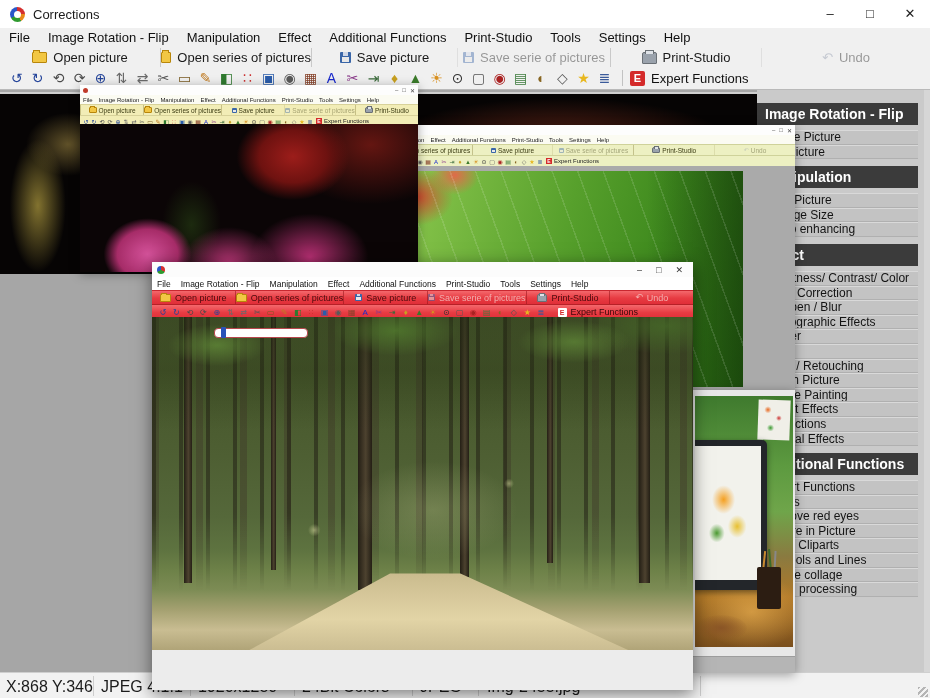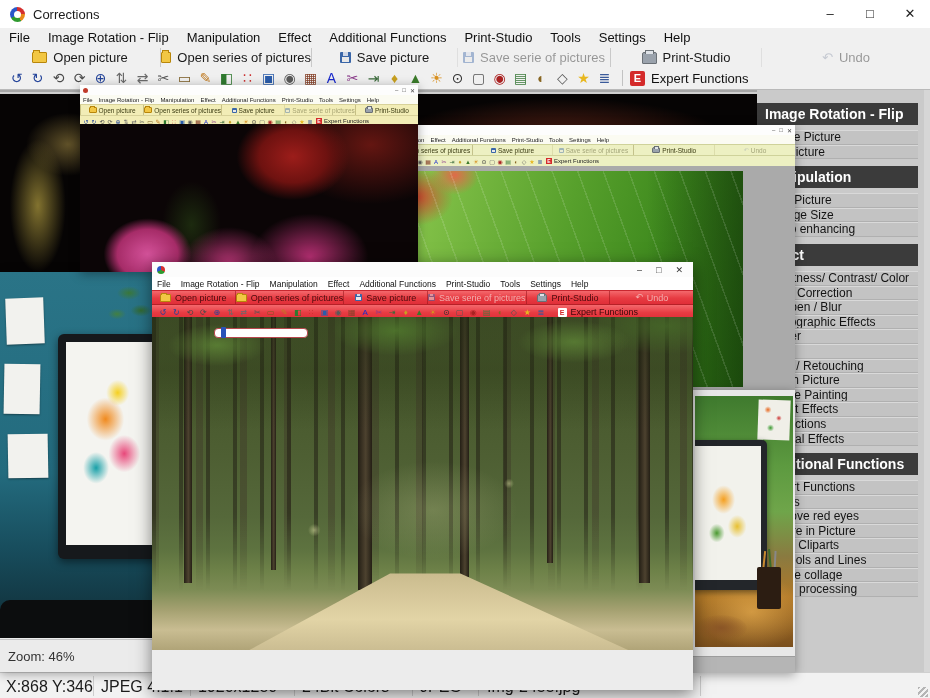--- a/index.html
+++ b/index.html
@@ -283,35 +283,20 @@
     <div class="ssep" style="left:412px;"></div>
     <span style="left:420px;">JPEG</span>
     <div class="ssep" style="left:478px;"></div>
     <span style="left:487px;">Img-2455.jpg</span>
     <div class="ssep" style="left:700px;"></div>
     <div class="grip"></div>
   </div>
 
   <div class="abs darkblur" style="left:0;top:92px;width:757px;height:180px;z-index:2;"></div>
 
-  <div class="abs cwin" style="left:0;top:272px;width:153px;height:400px;z-index:3;">
-    <div class="desk-photo-l" style="position:absolute;left:0;top:0;width:100%;height:366px;">
-      <div class="ld-plant"></div>
-      <div class="ld-paper" style="left:6px;top:26px;width:38px;height:46px;transform:rotate(-2deg);"></div>
-      <div class="ld-paper" style="left:4px;top:92px;width:36px;height:50px;transform:rotate(1deg);"></div>
-      <div class="ld-paper" style="left:8px;top:162px;width:40px;height:44px;transform:rotate(-1deg);"></div>
-      <div class="ld-monitor">
-        <div class="ld-screen"></div>
-      </div>
-      <div class="ld-desk"></div>
-    </div>
-    <div class="zoombar-l">
-      <span>Zoom: 46%</span>
-    </div>
-  </div>
 
   <div class="abs cwin w-mini" style="left:310px;top:125px;width:485px;height:345px;z-index:4;background:#aaaaaa;">
     <div class="mini-title">
       <div class="mini-dot"></div>
       <div class="mini-ctl">
         <span>–</span>
         <span>□</span>
         <span>✕</span>
       </div>
     </div>

